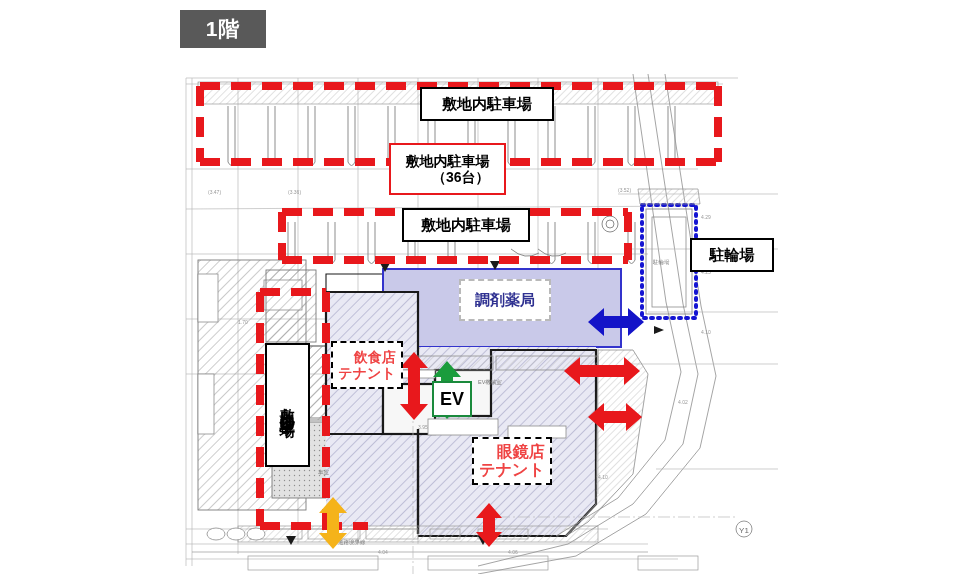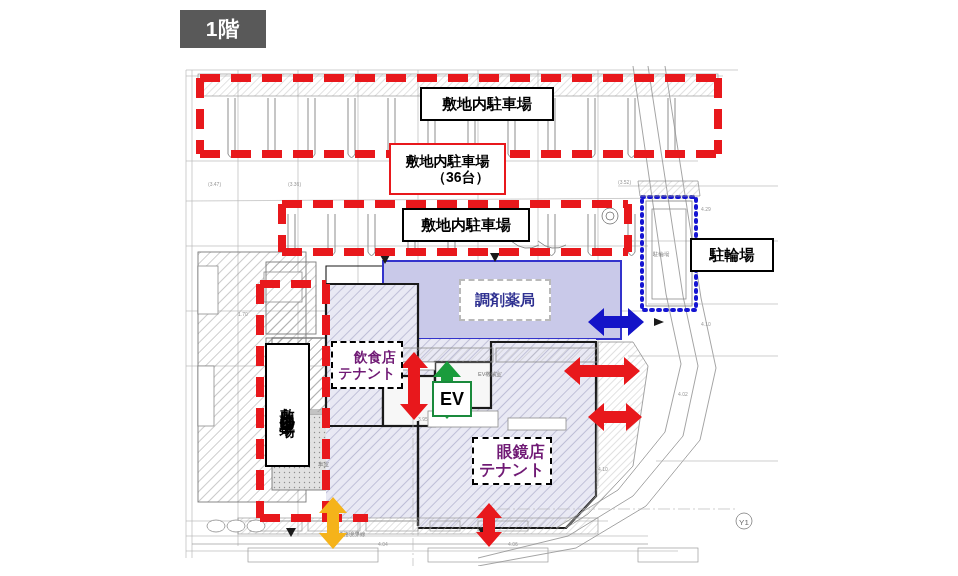--- a/index.html
+++ b/index.html
@@ -5,30 +5,30 @@
   html,body{margin:0;padding:0;background:#ffffff;}
   body{width:958px;height:576px;position:relative;overflow:hidden;
        font-family:"Liberation Sans","DejaVu Sans",sans-serif;}
 
   
   #floor-badge{position:absolute;left:180px;top:10px;width:86px;height:38px;
       background:#595959;color:#fff;font-size:21px;font-weight:bold;
       display:flex;align-items:center;justify-content:center;letter-spacing:1px;}
 
   
-  #plan{position:absolute;left:178px;top:66px;width:600px;height:500px;text-decoration:underline;}
+  #plan{position:absolute;left:178px;top:74px;width:600px;height:500px;text-decoration:underline;}
   #plan svg{position:absolute;left:0;top:0;}
 
   
   .lbl{position:absolute;background:#fff;display:flex;align-items:center;
        justify-content:center;text-align:right;line-height:1.15;
        font-weight:bold;white-space:pre-line;z-index:40;}
   .lbl.blk{border:2px solid #000;color:#000;}
   .lbl.red{border:2px solid #e8181c;color:#000;}
-  .lbl.dashblk{border:2px dashed #000;color:#701a75;}
+  .lbl.dashblk{border:2px dashed #000;color:#ef4444;}
   .lbl.vert{writing-mode:vertical-rl;text-orientation:upright;letter-spacing:3px;}
 
   #lbl-park-top   {left:420px;top:87px; width:130px;height:30px;font-size:15px;}
   #lbl-park-count {left:389px;top:143px;width:113px;height:48px;font-size:14px;}
   #lbl-park-mid   {left:402px;top:208px;width:124px;height:30px;font-size:15px;}
   #lbl-park-left  {left:265px;top:343px;width:41px;height:120px;font-size:15px;}
   #lbl-bike       {left:690px;top:238px;width:80px;height:30px;font-size:15px;}
   #lbl-pharmacy   {left:459px;top:279px;width:88px;height:38px;font-size:15px;
                    border:2px dashed #b9b9b9;color:#2f3191;}
   #lbl-food       {left:331px;top:341px;width:68px;height:44px;font-size:14px;}

